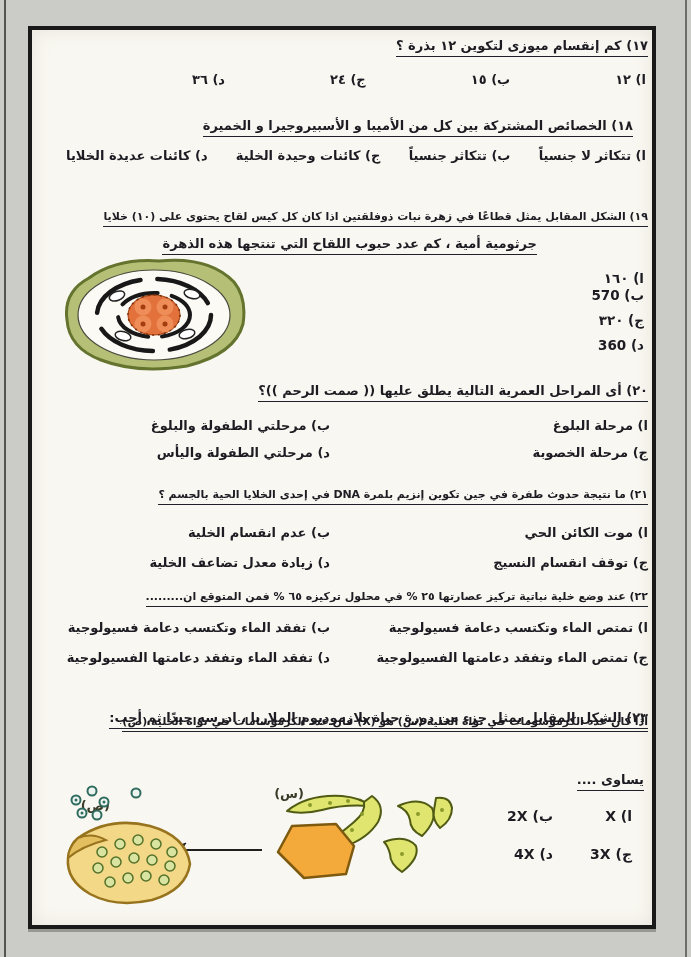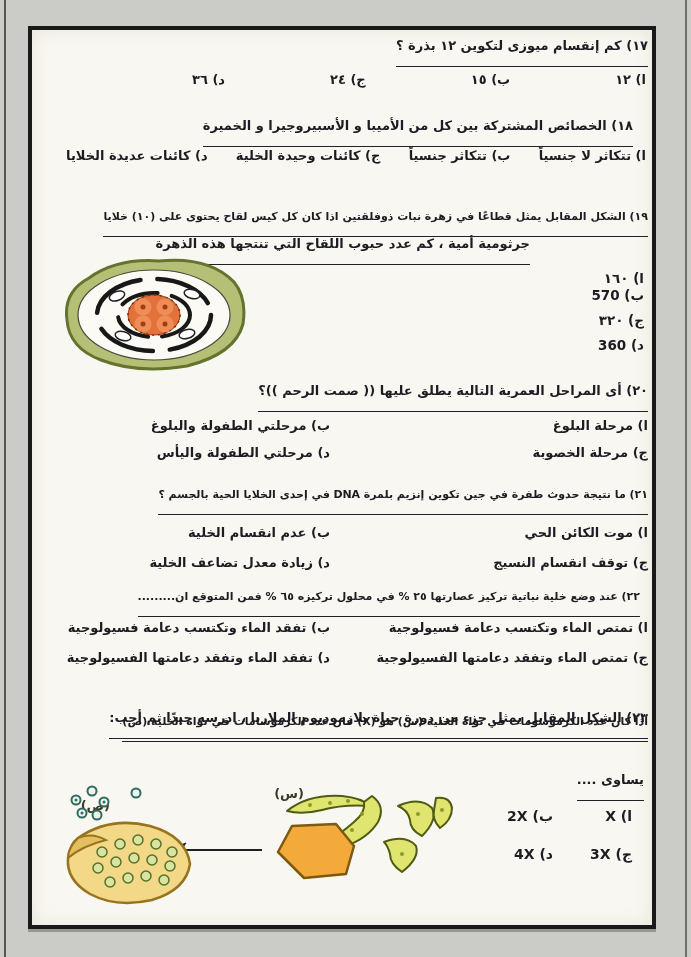--- a/index.html
+++ b/index.html
@@ -26,21 +26,21 @@
     direction:rtl;
   }
   .t{
     position:absolute;
     white-space:nowrap;
     font-size:13px;
     line-height:1.25;
   }
   .u{
     border-bottom:1.5px solid #20202a;
-    padding-bottom:12px;
+    padding-bottom:2px;
   }
   .small{font-size:11px;letter-spacing:-0.2px;}
   .row4{
     position:absolute;
     display:flex;justify-content:space-between;
     direction:rtl;
     font-size:13px;white-space:nowrap;
   }
   .row2{
     position:absolute;left:8px;right:4px;
@@ -76,21 +76,21 @@
 
     <div class="t u" style="top:88px;right:19px;">١٨)  الخصائص المشتركة بين كل من الأميبا و الأسبيروجيرا و الخميرة</div>
     <div class="row4" style="top:118px;right:6px;left:34px;">
       <span>ا) تتكاثر لا جنسياً</span>
       <span>ب) تتكاثر جنسياً</span>
       <span>ج) كائنات وحيدة الخلية</span>
       <span>د) كائنات عديدة الخلايا</span>
     </div>
 
     <div class="t u small" style="top:180px;right:4px;">١٩) الشكل المقابل يمثل قطاعًا في زهرة نبات ذوفلقتين اذا كان كل كيس لقاح يحتوى على (١٠) خلايا</div>
-    <div class="t u" style="top:206px;right:122px;">جرثومية أمية ، كم عدد حبوب اللقاح التي تنتجها هذه الذهرة</div>
+    <div class="t u" style="top:206px;right:115px;">جرثومية أمية ، كم عدد حبوب اللقاح التي تنتجها هذه الذهرة</div>
     <div class="q19opt" style="top:240px;">ا) ١٦٠</div>
     <div class="q19opt" style="top:257px;">ب) 570</div>
     <div class="q19opt" style="top:282px;">ج) ٣٢٠</div>
     <div class="q19opt" style="top:307px;">د) 360</div>
 
     <svg viewBox="0 0 190 118" style="position:absolute;left:27px;top:226px;width:190px;height:118px;">
       <path d="M8,64 Q4,36 30,22 Q58,2 100,5 Q150,0 175,26 Q188,42 184,68 Q176,98 128,110 Q78,118 42,104 Q10,92 8,64 Z" fill="#b5c076" stroke="#64742e" stroke-width="3"></path>
       <ellipse cx="95" cy="59" rx="76" ry="45" fill="#fbfaf4" stroke="#4a4a40" stroke-width="1.2"></ellipse>
       <ellipse cx="95" cy="59" rx="57" ry="36" fill="none" stroke="#181818" stroke-width="4.5" stroke-dasharray="58 17" stroke-linecap="round"></ellipse>
       <ellipse cx="95" cy="59" rx="36" ry="22" fill="none" stroke="#181818" stroke-width="4" stroke-dasharray="38 14" stroke-linecap="round"></ellipse>
@@ -127,21 +127,21 @@
     <div class="t u small" style="top:458px;right:4px;">٢١) ما نتيجة حدوث طفرة في جين تكوين إنزيم بلمرة DNA في إحدى الخلايا الحية بالجسم ؟</div>
     <div class="row2" style="top:495px;">
       <span class="c1">ا) موت الكائن الحي</span>
       <span class="c2">ب) عدم انقسام الخلية</span>
     </div>
     <div class="row2" style="top:525px;">
       <span class="c1">ج) توقف انقسام النسيج</span>
       <span class="c2">د) زيادة معدل تضاعف الخلية</span>
     </div>
 
-    <div class="t u small" style="top:560px;right:12px;">٢٢) عند وضع خلية نباتية تركيز عصارتها ٢٥ % في محلول تركيزه ٦٥ % فمن المتوقع ان.........</div>
+    <div class="t u small" style="top:560px;right:4px;">٢٢) عند وضع خلية نباتية تركيز عصارتها ٢٥ % في محلول تركيزه ٦٥ % فمن المتوقع ان.........</div>
     <div class="row2 small" style="top:590px;">
       <span class="c1">ا) تمتص الماء وتكتسب دعامة فسيولوجية</span>
       <span class="c2">ب) تفقد الماء وتكتسب دعامة فسيولوجية</span>
     </div>
     <div class="row2 small" style="top:620px;">
       <span class="c1">ج) تمتص الماء وتفقد دعامتها الفسيولوجية</span>
       <span class="c2">د) تفقد الماء وتفقد دعامتها الفسيولوجية</span>
     </div>
 
     <div class="t u" style="top:680px;right:4px;">٢٣) الشكل المقابل يمثل جزء من دورة حياة بلازموديوم الملاريا ، ادرسه جيدًا ثم أجب:</div>

